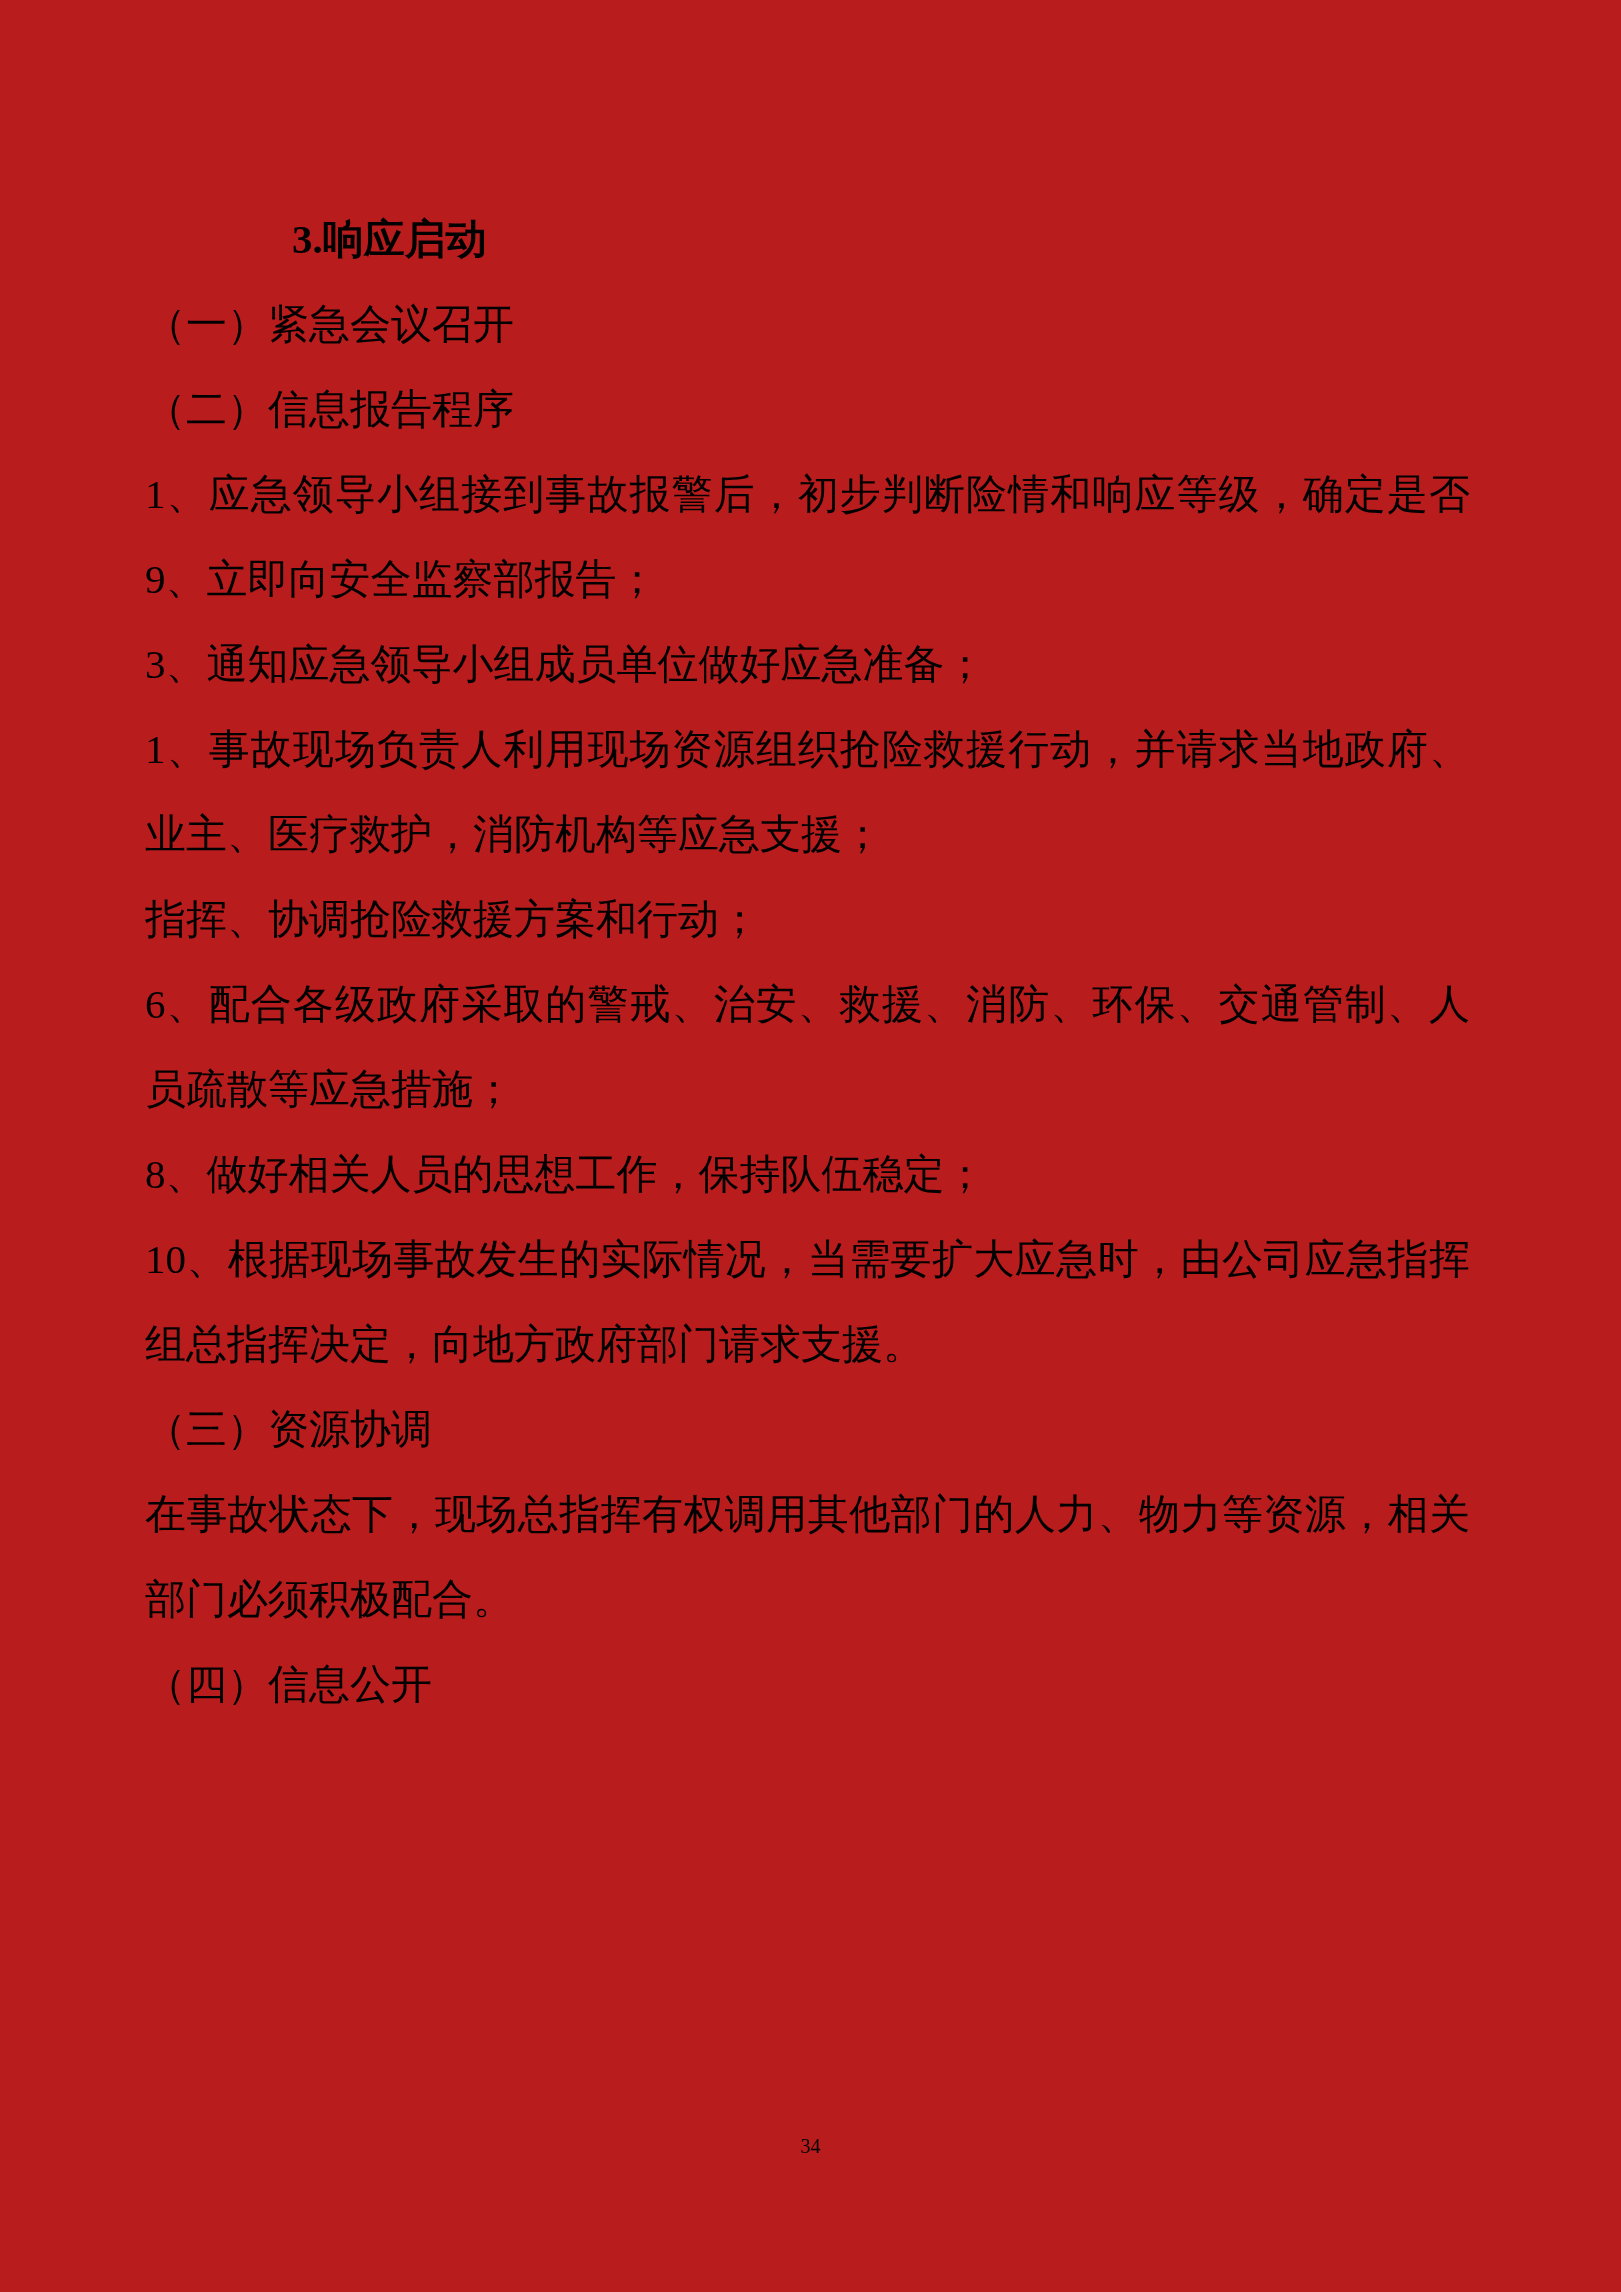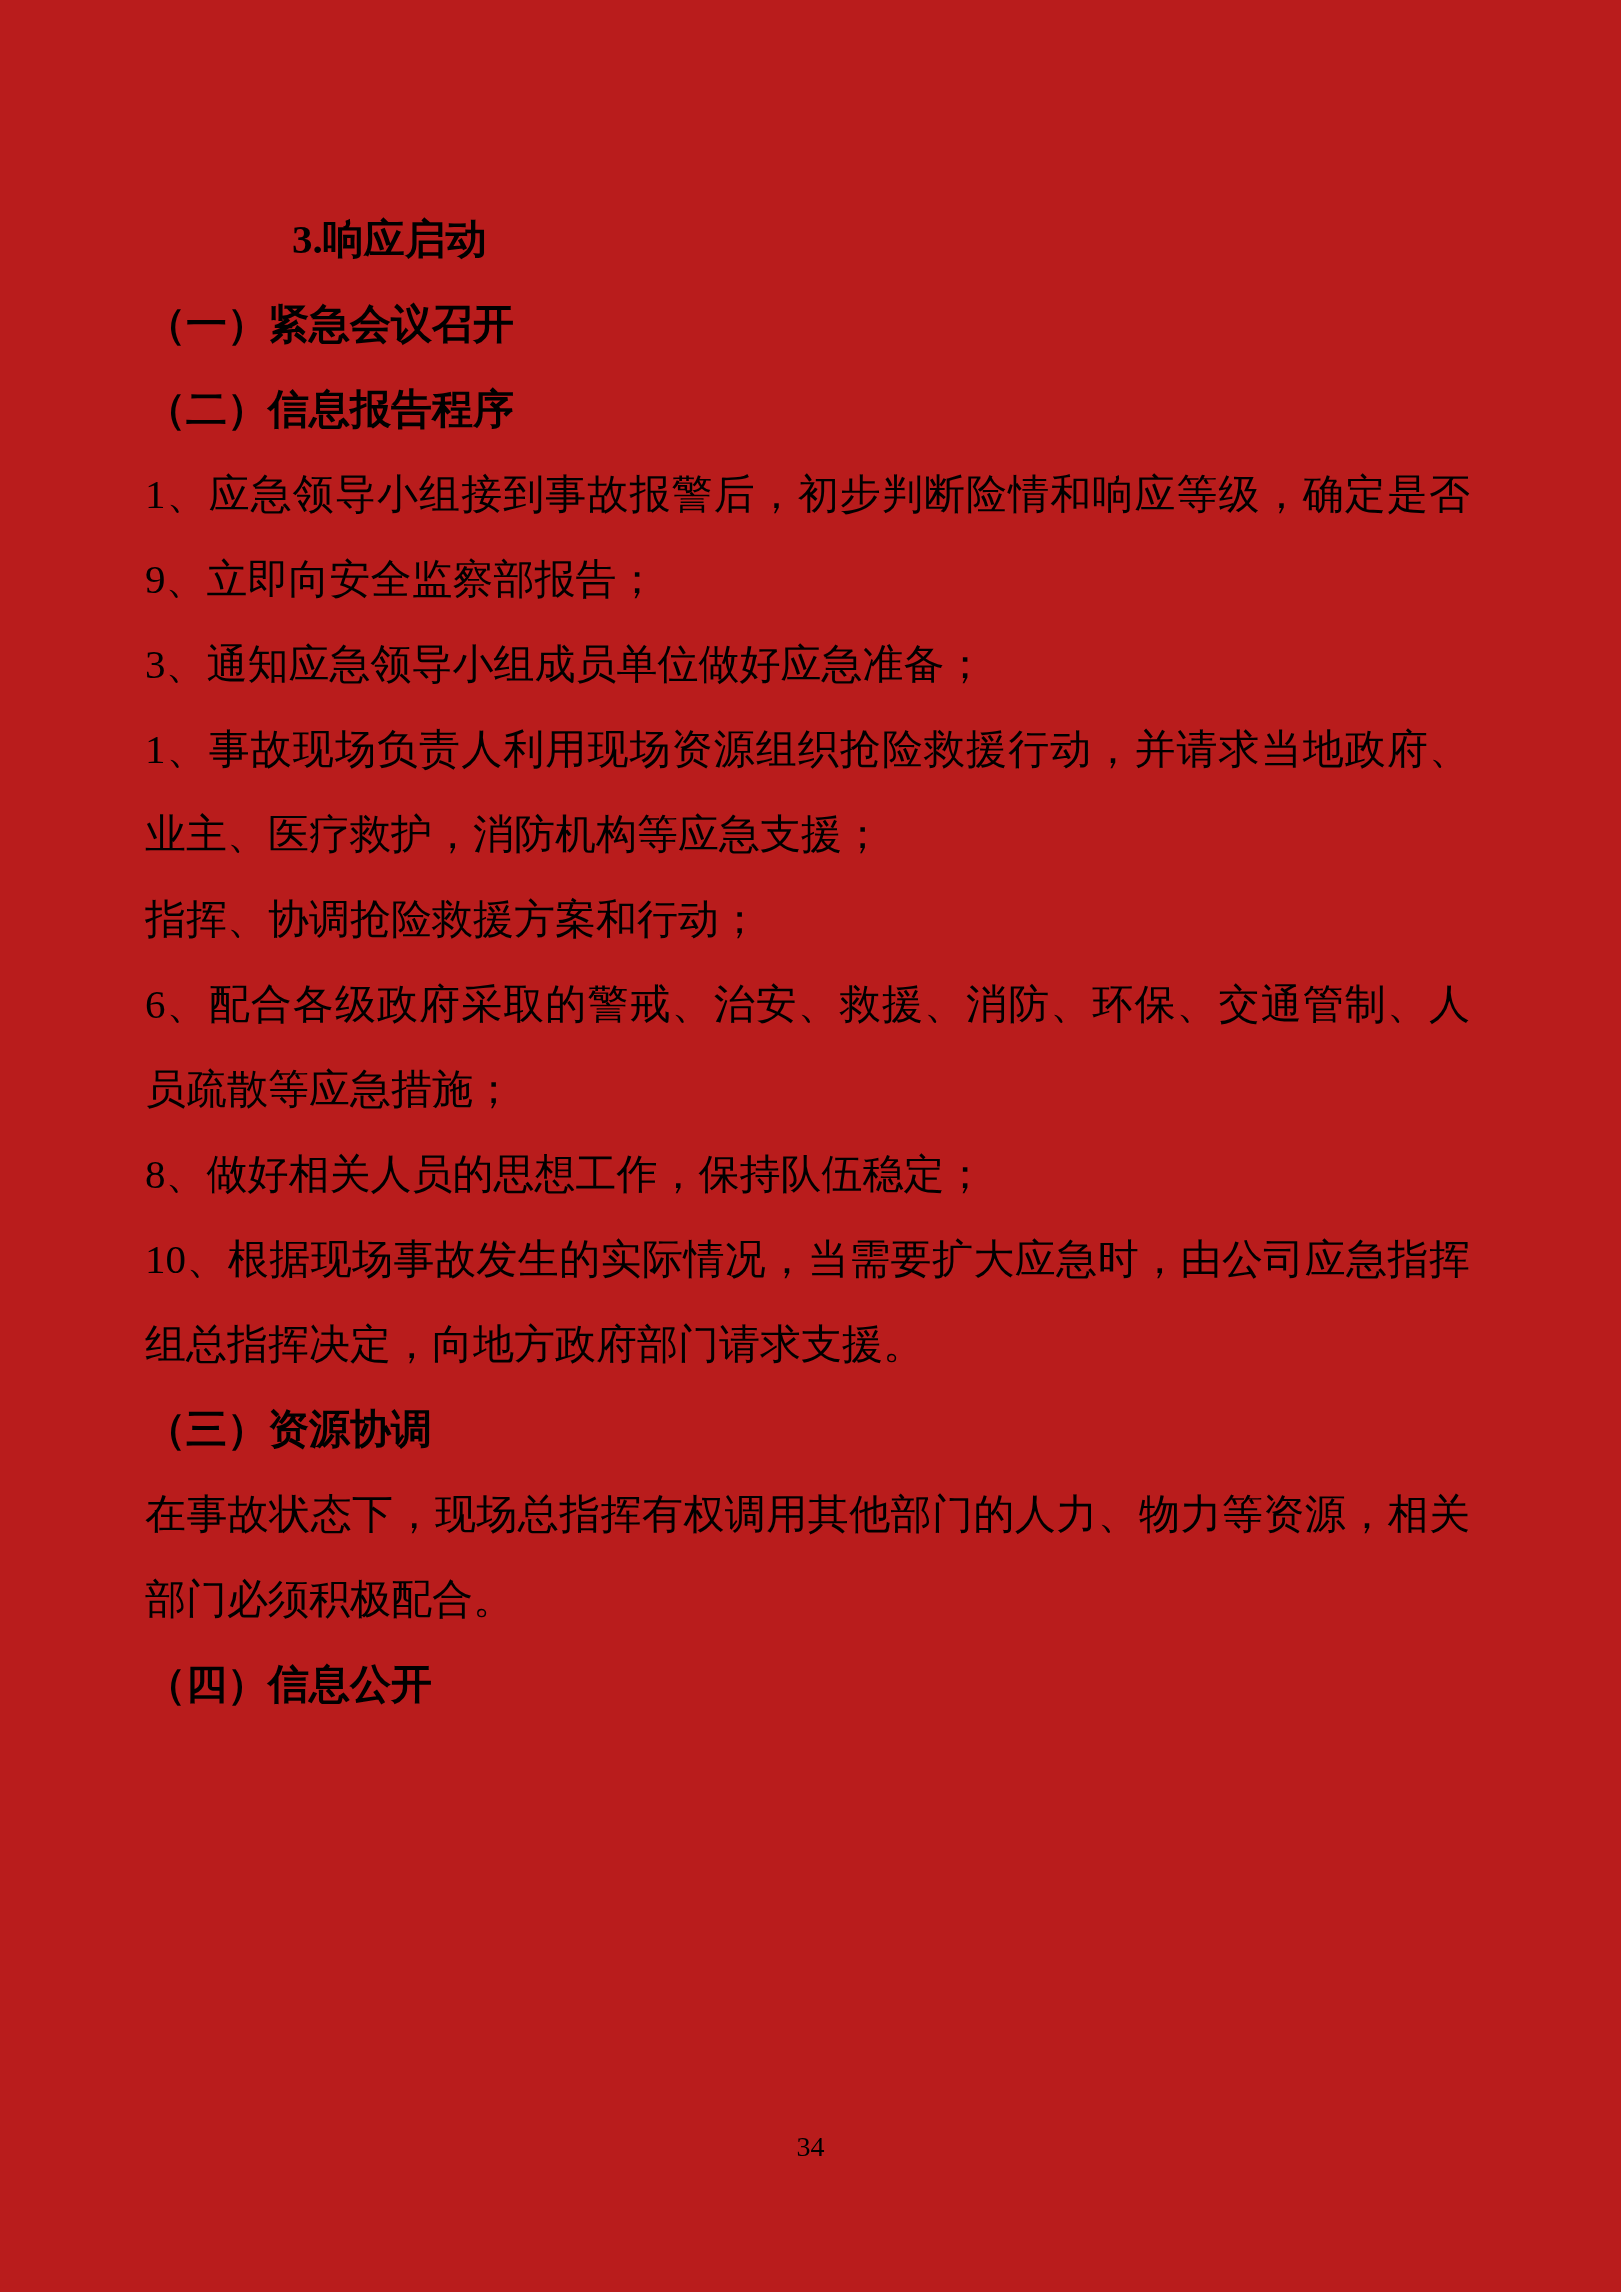--- a/index.html
+++ b/index.html
@@ -32,29 +32,29 @@
   .line {
     text-align: left;
     white-space: normal;
   }
   .line.full {
     text-align: justify;
     text-align-last: justify;
     text-justify: inter-character;
   }
   .line.subheading {
-    font-weight: bold;
+    font-weight: normal;
   }
   .page-number {
     position: absolute;
     top: 2129px;
     left: 0;
     width: 100%;
     text-align: center;
-    font-size: 28px;
+    font-size: 20px;
     line-height: 35px;
   }
 </style>
 </head>
 <body>
 
 <div class="page">
   <div class="doc-body">
     <div class="section-heading">3.响应启动</div>
     <div id="blocks-container">

